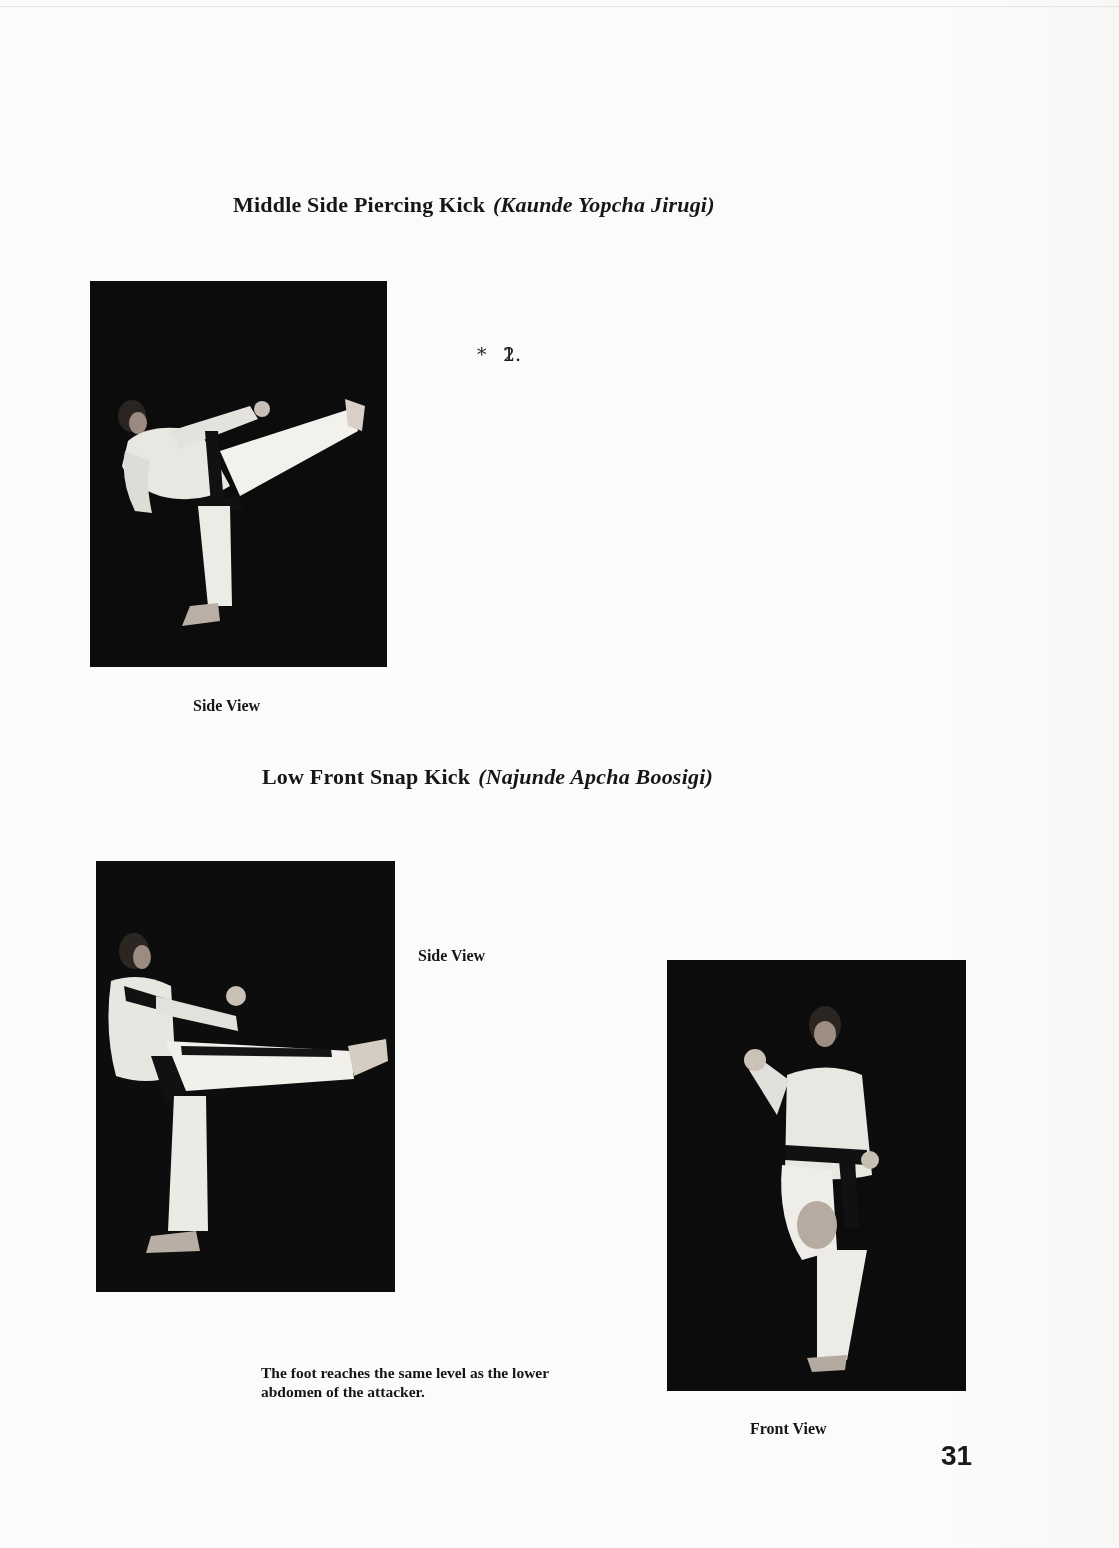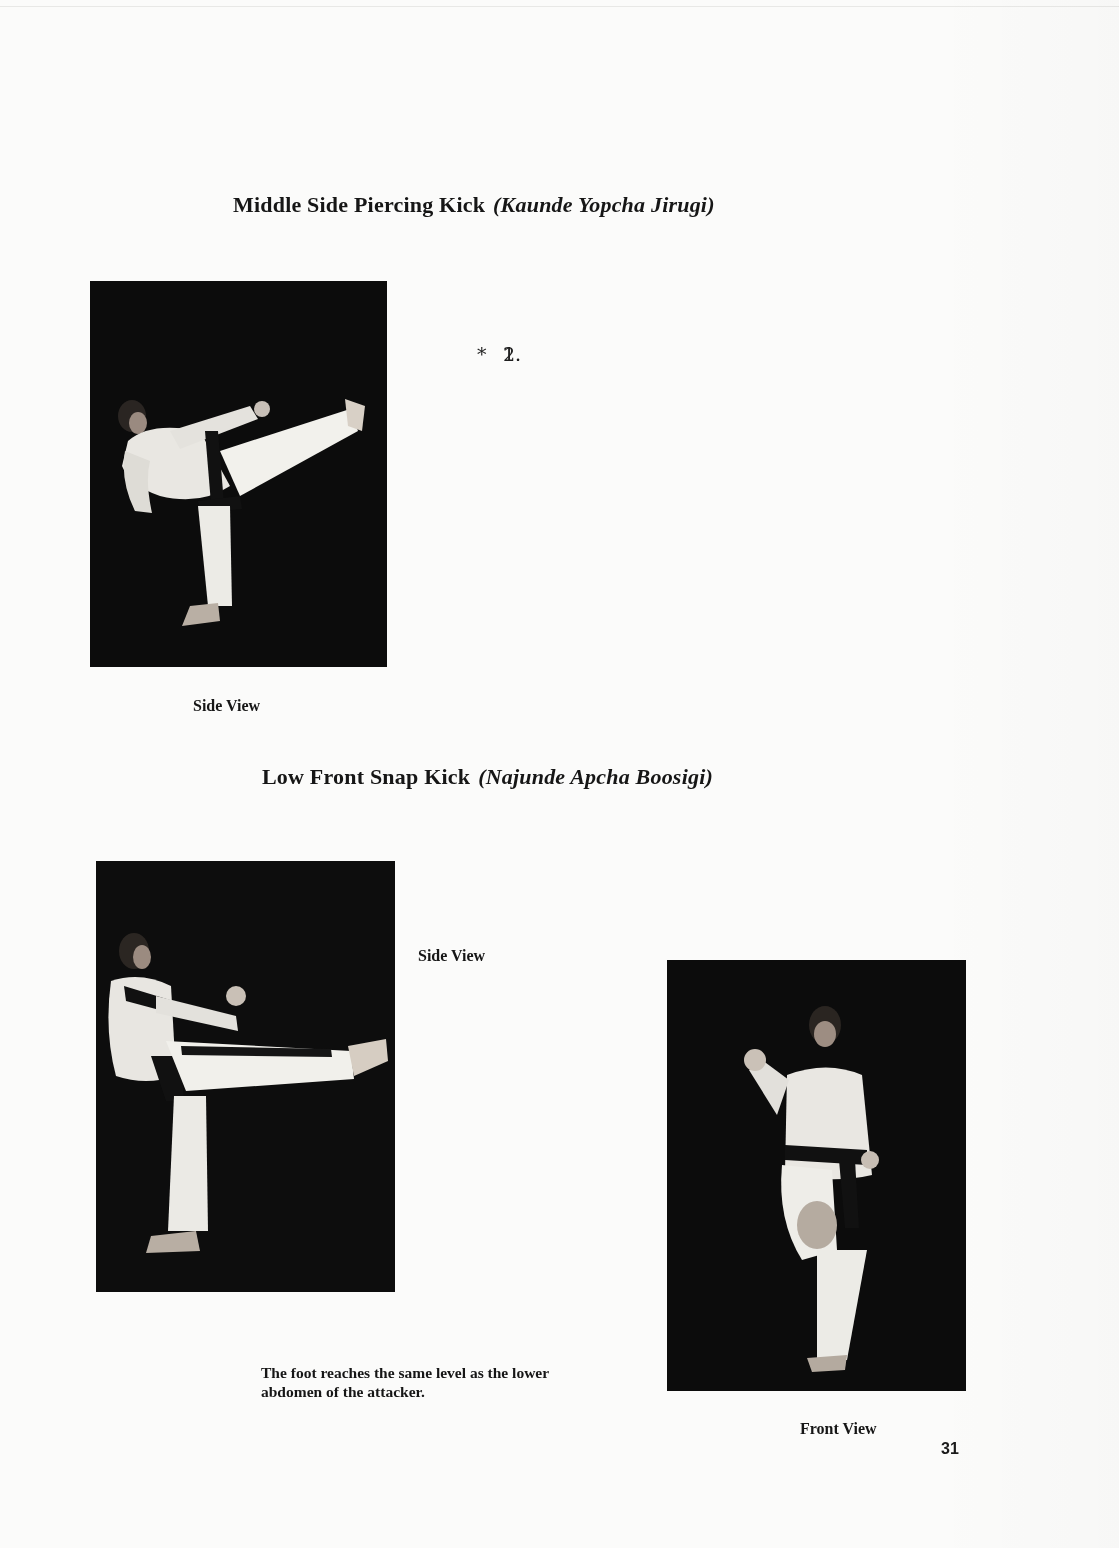--- a/index.html
+++ b/index.html
@@ -29,21 +29,21 @@
   }
   .step { position: relative; padding-left: 58px; text-align: justify; }
   .step .mark { position: absolute; left: 0; top: 0; width: 22px; }
   .step .num { position: absolute; left: 26px; top: 0; }
   .note {
     position: absolute; left: 261px; top: 1347px; width: 340px;
     font-family: "Liberation Serif", "DejaVu Serif", serif; font-weight: bold; font-size: 15.5px; line-height: 19px; color: #161616; margin-top: 16px;
   }
   .pagenum {
     position: absolute; left: 941px; top: 1440px;
-    font-family: "Liberation Sans", "DejaVu Sans", sans-serif; font-weight: bold; font-size: 16px; color: #1a1a1a;
+    font-family: "Liberation Sans", "DejaVu Sans", sans-serif; font-weight: bold; font-size: 28px; color: #1a1a1a;
   }
   .rightshade { position: absolute; left: 930px; top: 0; width: 189px; height: 1548px; background: linear-gradient(90deg, rgba(0,0,0,0) 0%, rgba(0,0,0,0.015) 100%); }
 </style>
 </head>
 <body>
 
 <div class="topline"></div>
 <div class="rightshade"></div>
 
 <div class="heading" style="left:233px; top:179px;margin-top:13px;">
@@ -130,17 +130,17 @@
     <path d="M172 200 L188 200 L192 268 L178 268 Z" fill="#111"></path>
     <circle cx="203" cy="200" r="9" fill="#c7beb4"></circle>
 
     <path d="M115 205 L165 210 L170 290 L135 300 Q110 260 115 205 Z" fill="#eeede8"></path>
     <ellipse cx="150" cy="265" rx="20" ry="24" fill="#b5aba0"></ellipse>
 
     <path d="M150 290 L200 290 L180 400 L150 400 Z" fill="#ecebe6"></path>
     <path d="M140 398 L180 395 L178 410 L145 412 Z" fill="#b4aa9f"></path>
   </svg>
 </div>
-<div class="caption" style="left:800px; top:1405px;">Front View</div>
+<div class="caption" style="left:750px; top:1405px;">Front View</div>
 
 <div class="note">The foot reaches the same level as the lower abdomen of the attacker.</div>
 
 <div class="pagenum">31</div>
 
 </body></html>

